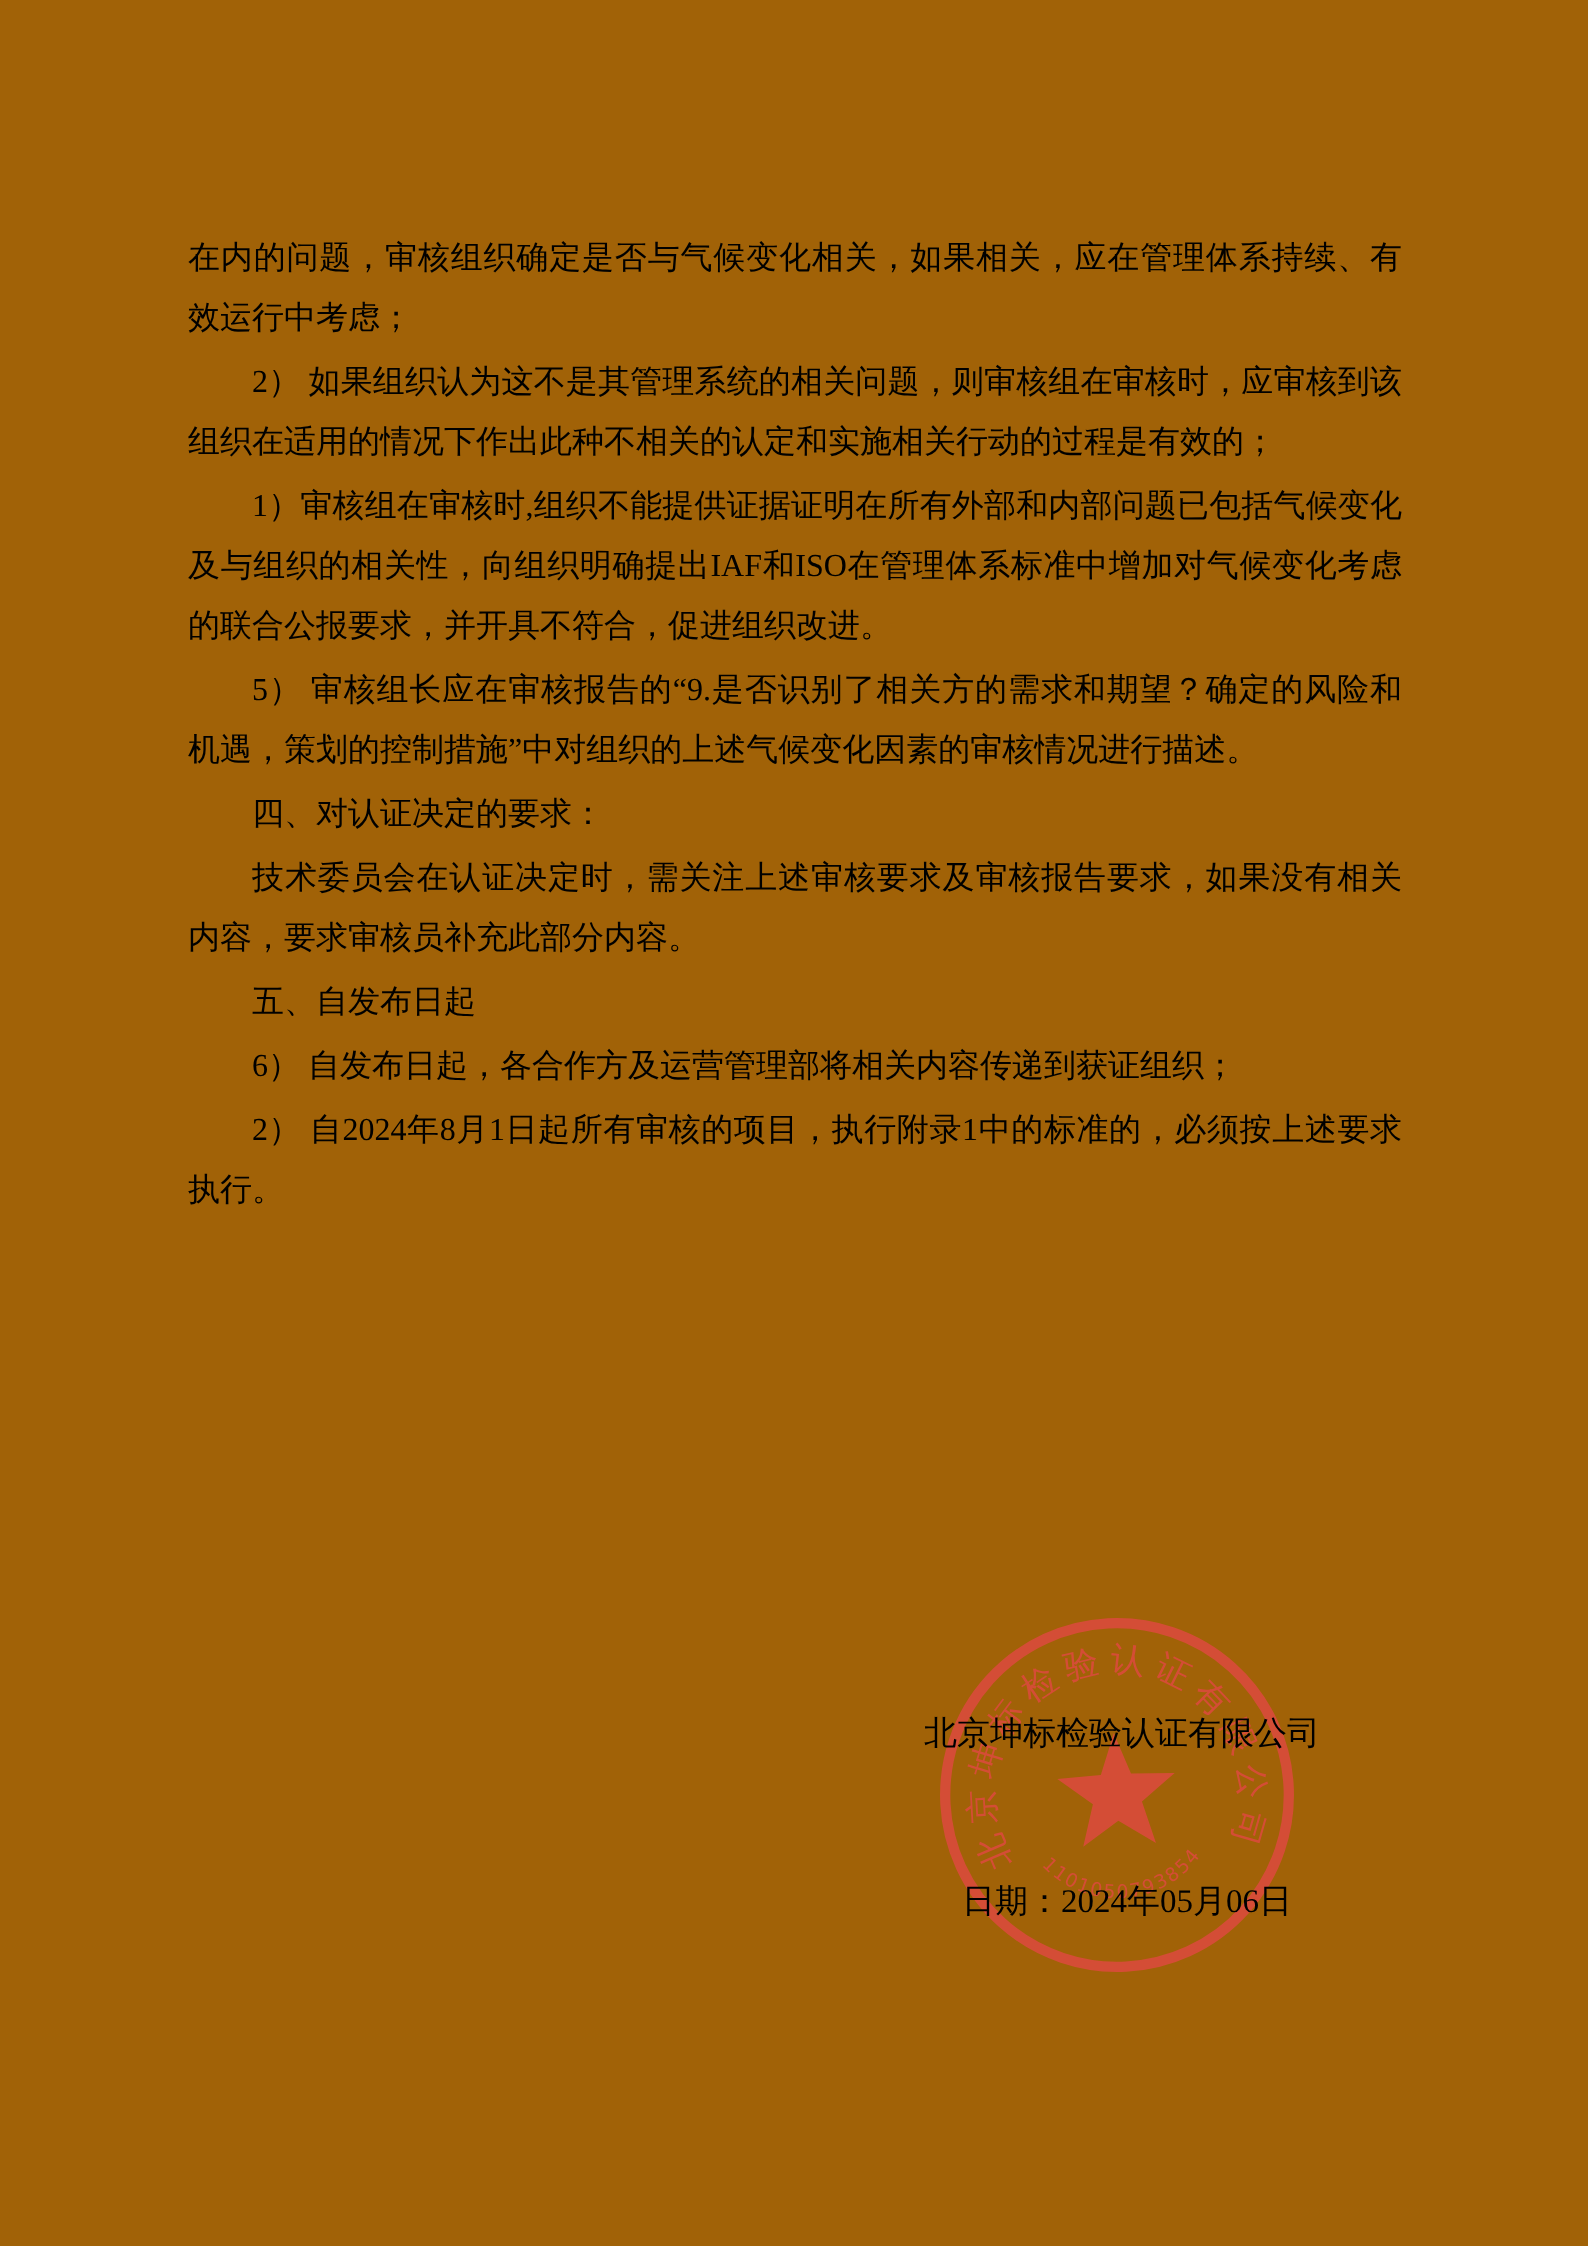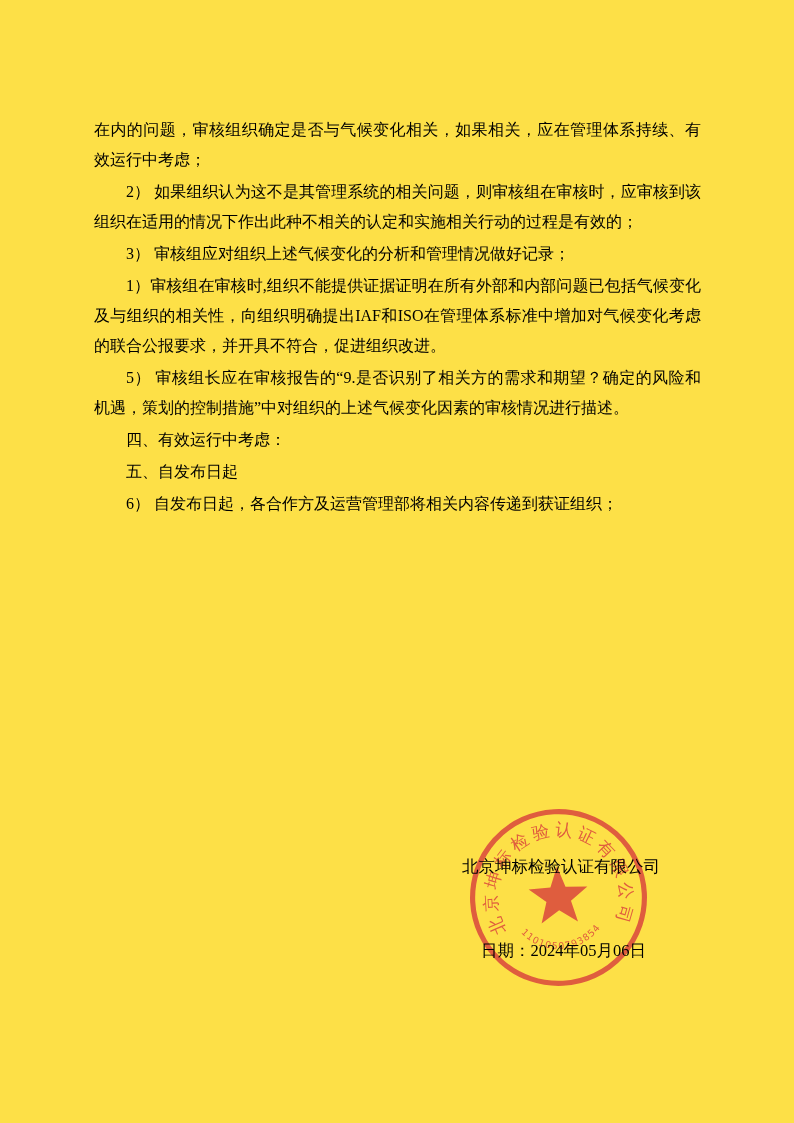--- a/index.html
+++ b/index.html
@@ -4,21 +4,21 @@
 <style>
   html, body {
     margin: 0;
     padding: 0;
     background: #ffffff;
   }
   .page {
     position: relative;
     width: 794px;
     height: 1123px;
-    background: #fde047;
+    background: #a16207;
     overflow: hidden;
     font-family: "Liberation Serif", "DejaVu Serif", serif;
     color: #000000;
   }
   .body-text {
     position: absolute;
     left: 94px;
     top: 115px;
     width: 607px;
     font-size: 16px;
@@ -82,26 +82,27 @@
   }
 </style>
 </head>
 <body>
 
 <div class="page">
 
   <div class="body-text">
     <p>在内的问题，审核组织确定是否与气候变化相关，如果相关，应在管理体系持续、有效运行中考虑；</p>
     <p class="indent">2） 如果组织认为这不是其管理系统的相关问题，则审核组在审核时，应审核到该组织在适用的情况下作出此种不相关的认定和实施相关行动的过程是有效的；</p>
-    <p class="indent">3） 审核组应对组织上述气候变化的分析和管理情况做好记录；</p>
     <p class="indent">1）审核组在审核时,组织不能提供证据证明在所有外部和内部问题已包括气候变化及与组织的相关性，向组织明确提出IAF和ISO在管理体系标准中增加对气候变化考虑的联合公报要求，并开具不符合，促进组织改进。</p>
     <p class="indent">5） 审核组长应在审核报告的“9.是否识别了相关方的需求和期望？确定的风险和机遇，策划的控制措施”中对组织的上述气候变化因素的审核情况进行描述。</p>
-    <p class="indent">四、有效运行中考虑：</p>
+    <p class="indent">四、对认证决定的要求：</p>
+    <p class="indent">技术委员会在认证决定时，需关注上述审核要求及审核报告要求，如果没有相关内容，要求审核员补充此部分内容。</p>
     <p class="indent">五、自发布日起</p>
     <p class="indent">6） 自发布日起，各合作方及运营管理部将相关内容传递到获证组织；</p>
+    <p class="indent">2） 自2024年8月1日起所有审核的项目，执行附录1中的标准的，必须按上述要求执行。</p>
   </div>
 
   <div class="seal">
     <svg viewBox="0 0 220 220" width="189" height="189" xmlns="http://www.w3.org/2000/svg">
       <defs>
         <path id="sealArcTop" d="M 47.65 146 A 72 72 0 1 1 172.35 146" fill="none"></path>
         <path id="sealArcBottom" d="M 64 148.6 A 60 60 0 0 0 156 148.6" fill="none"></path>
       </defs>
       <circle class="ring" cx="110" cy="110" r="100"></circle>
       <text class="ring-text">

